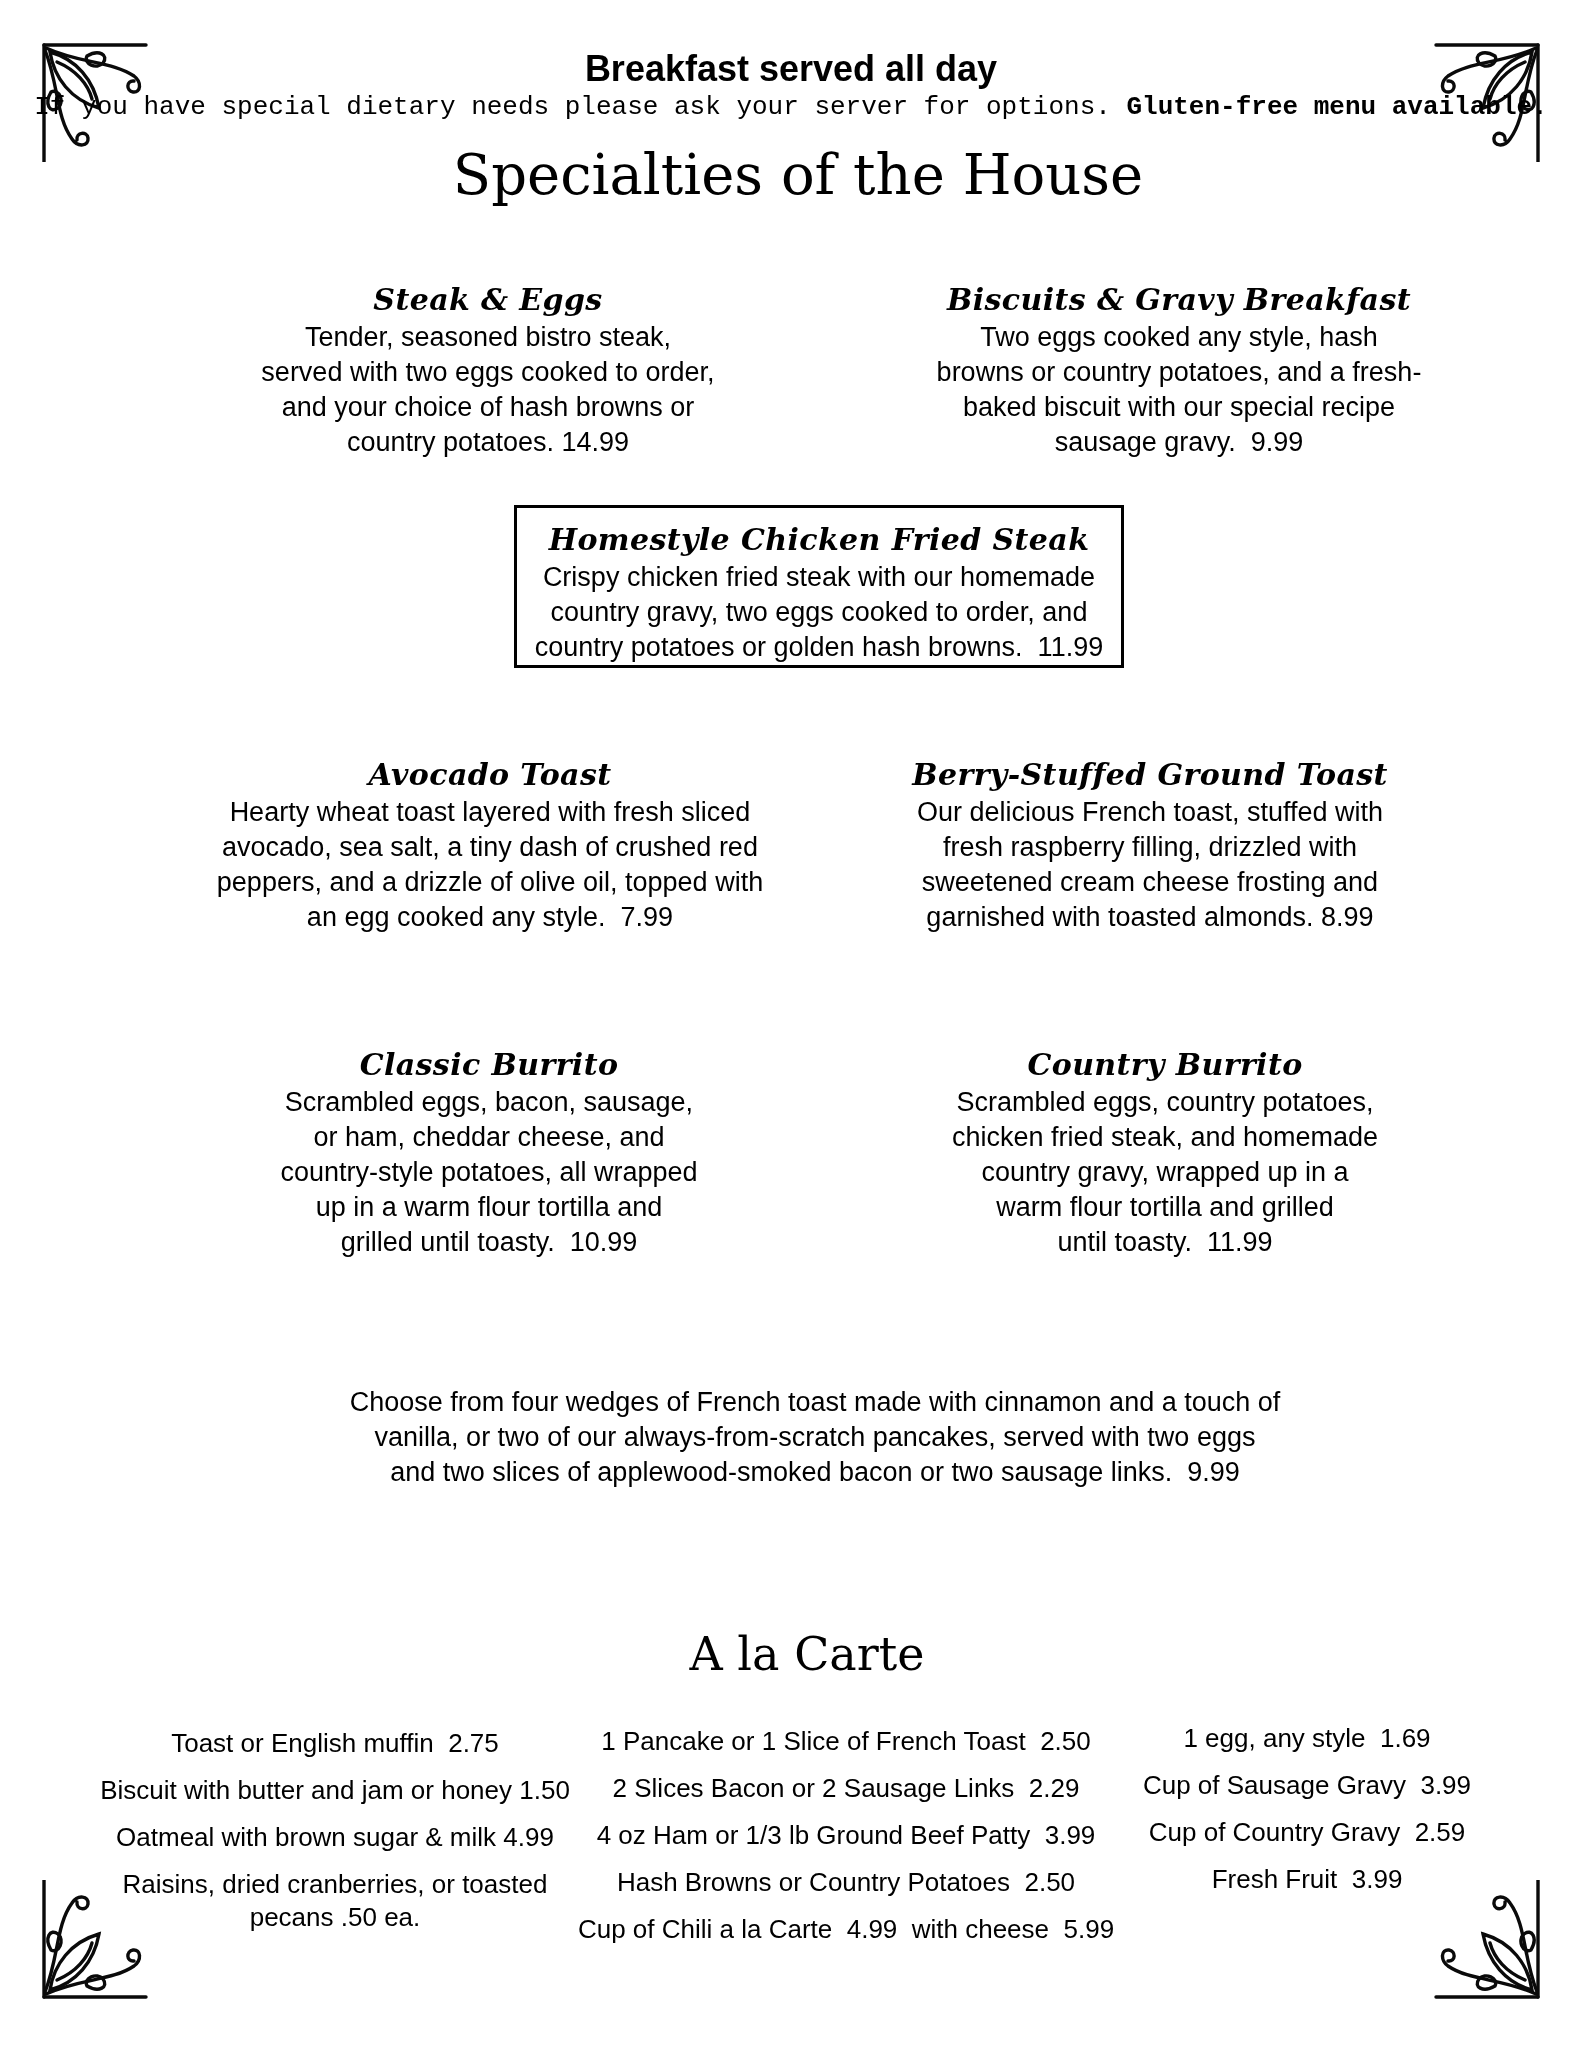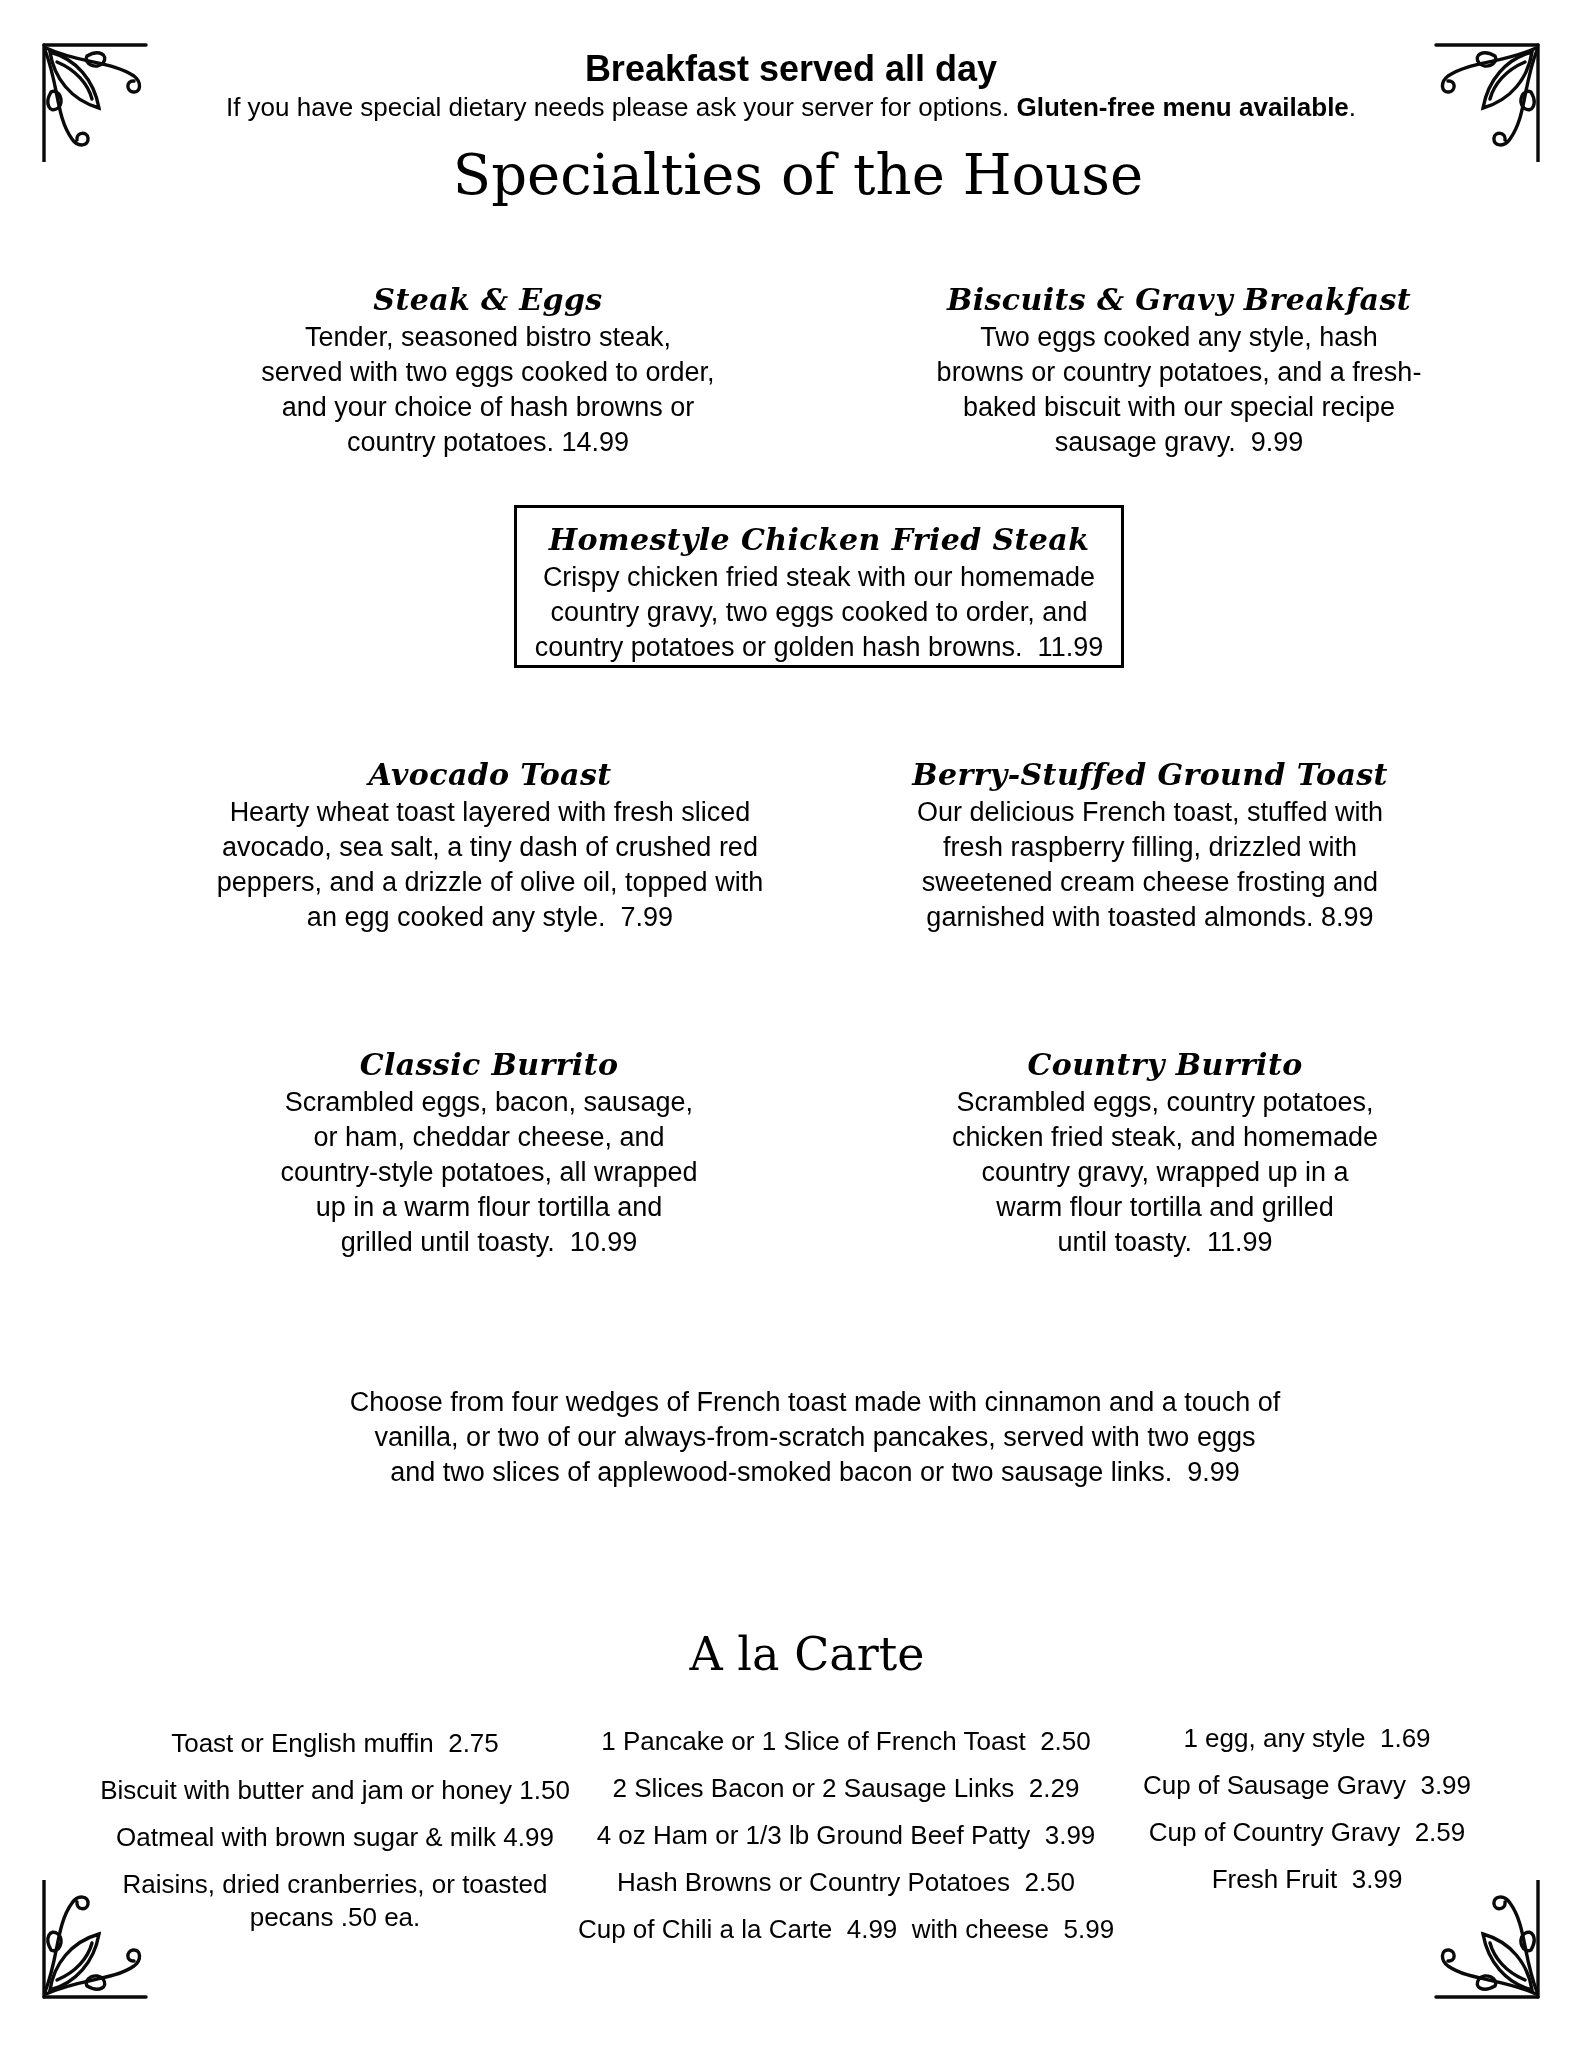--- a/index.html
+++ b/index.html
@@ -9,21 +9,21 @@
     margin:0 auto;
     background:#ffffff;
     color:#000000;
     font-family:"Liberation Sans", sans-serif;
     overflow:hidden;
   }
   .abs { position:absolute; }
 
   
   #banner   { top:52px;  left:0; width:1582px; text-align:center; font-size:36px; font-weight:bold; line-height:34px; }
-  #dietary  { top:90px;  left:0; width:1582px; text-align:center; font-size:26px; line-height:34px; }
+  #dietary  { top:90px;  left:0; width:1582px; text-align:center; font-size:26px; line-height:34px;font-family:Liberation Mono, monospace; }
   #dietary b { font-weight:bold; }
   #title    { top:146px; left:7px; width:1582px; text-align:center;
               font-family:"DejaVu Serif", serif; font-size:56px; line-height:58px; }
 
   
   .blk { position:absolute; text-align:center; }
   .item-name { font-family:"DejaVu Serif", serif; font-style:italic; font-weight:bold;
                font-size:30px; line-height:40px; letter-spacing:0.4px; }
   .desc { font-size:27px; line-height:35px; white-space:pre-wrap; }
 

